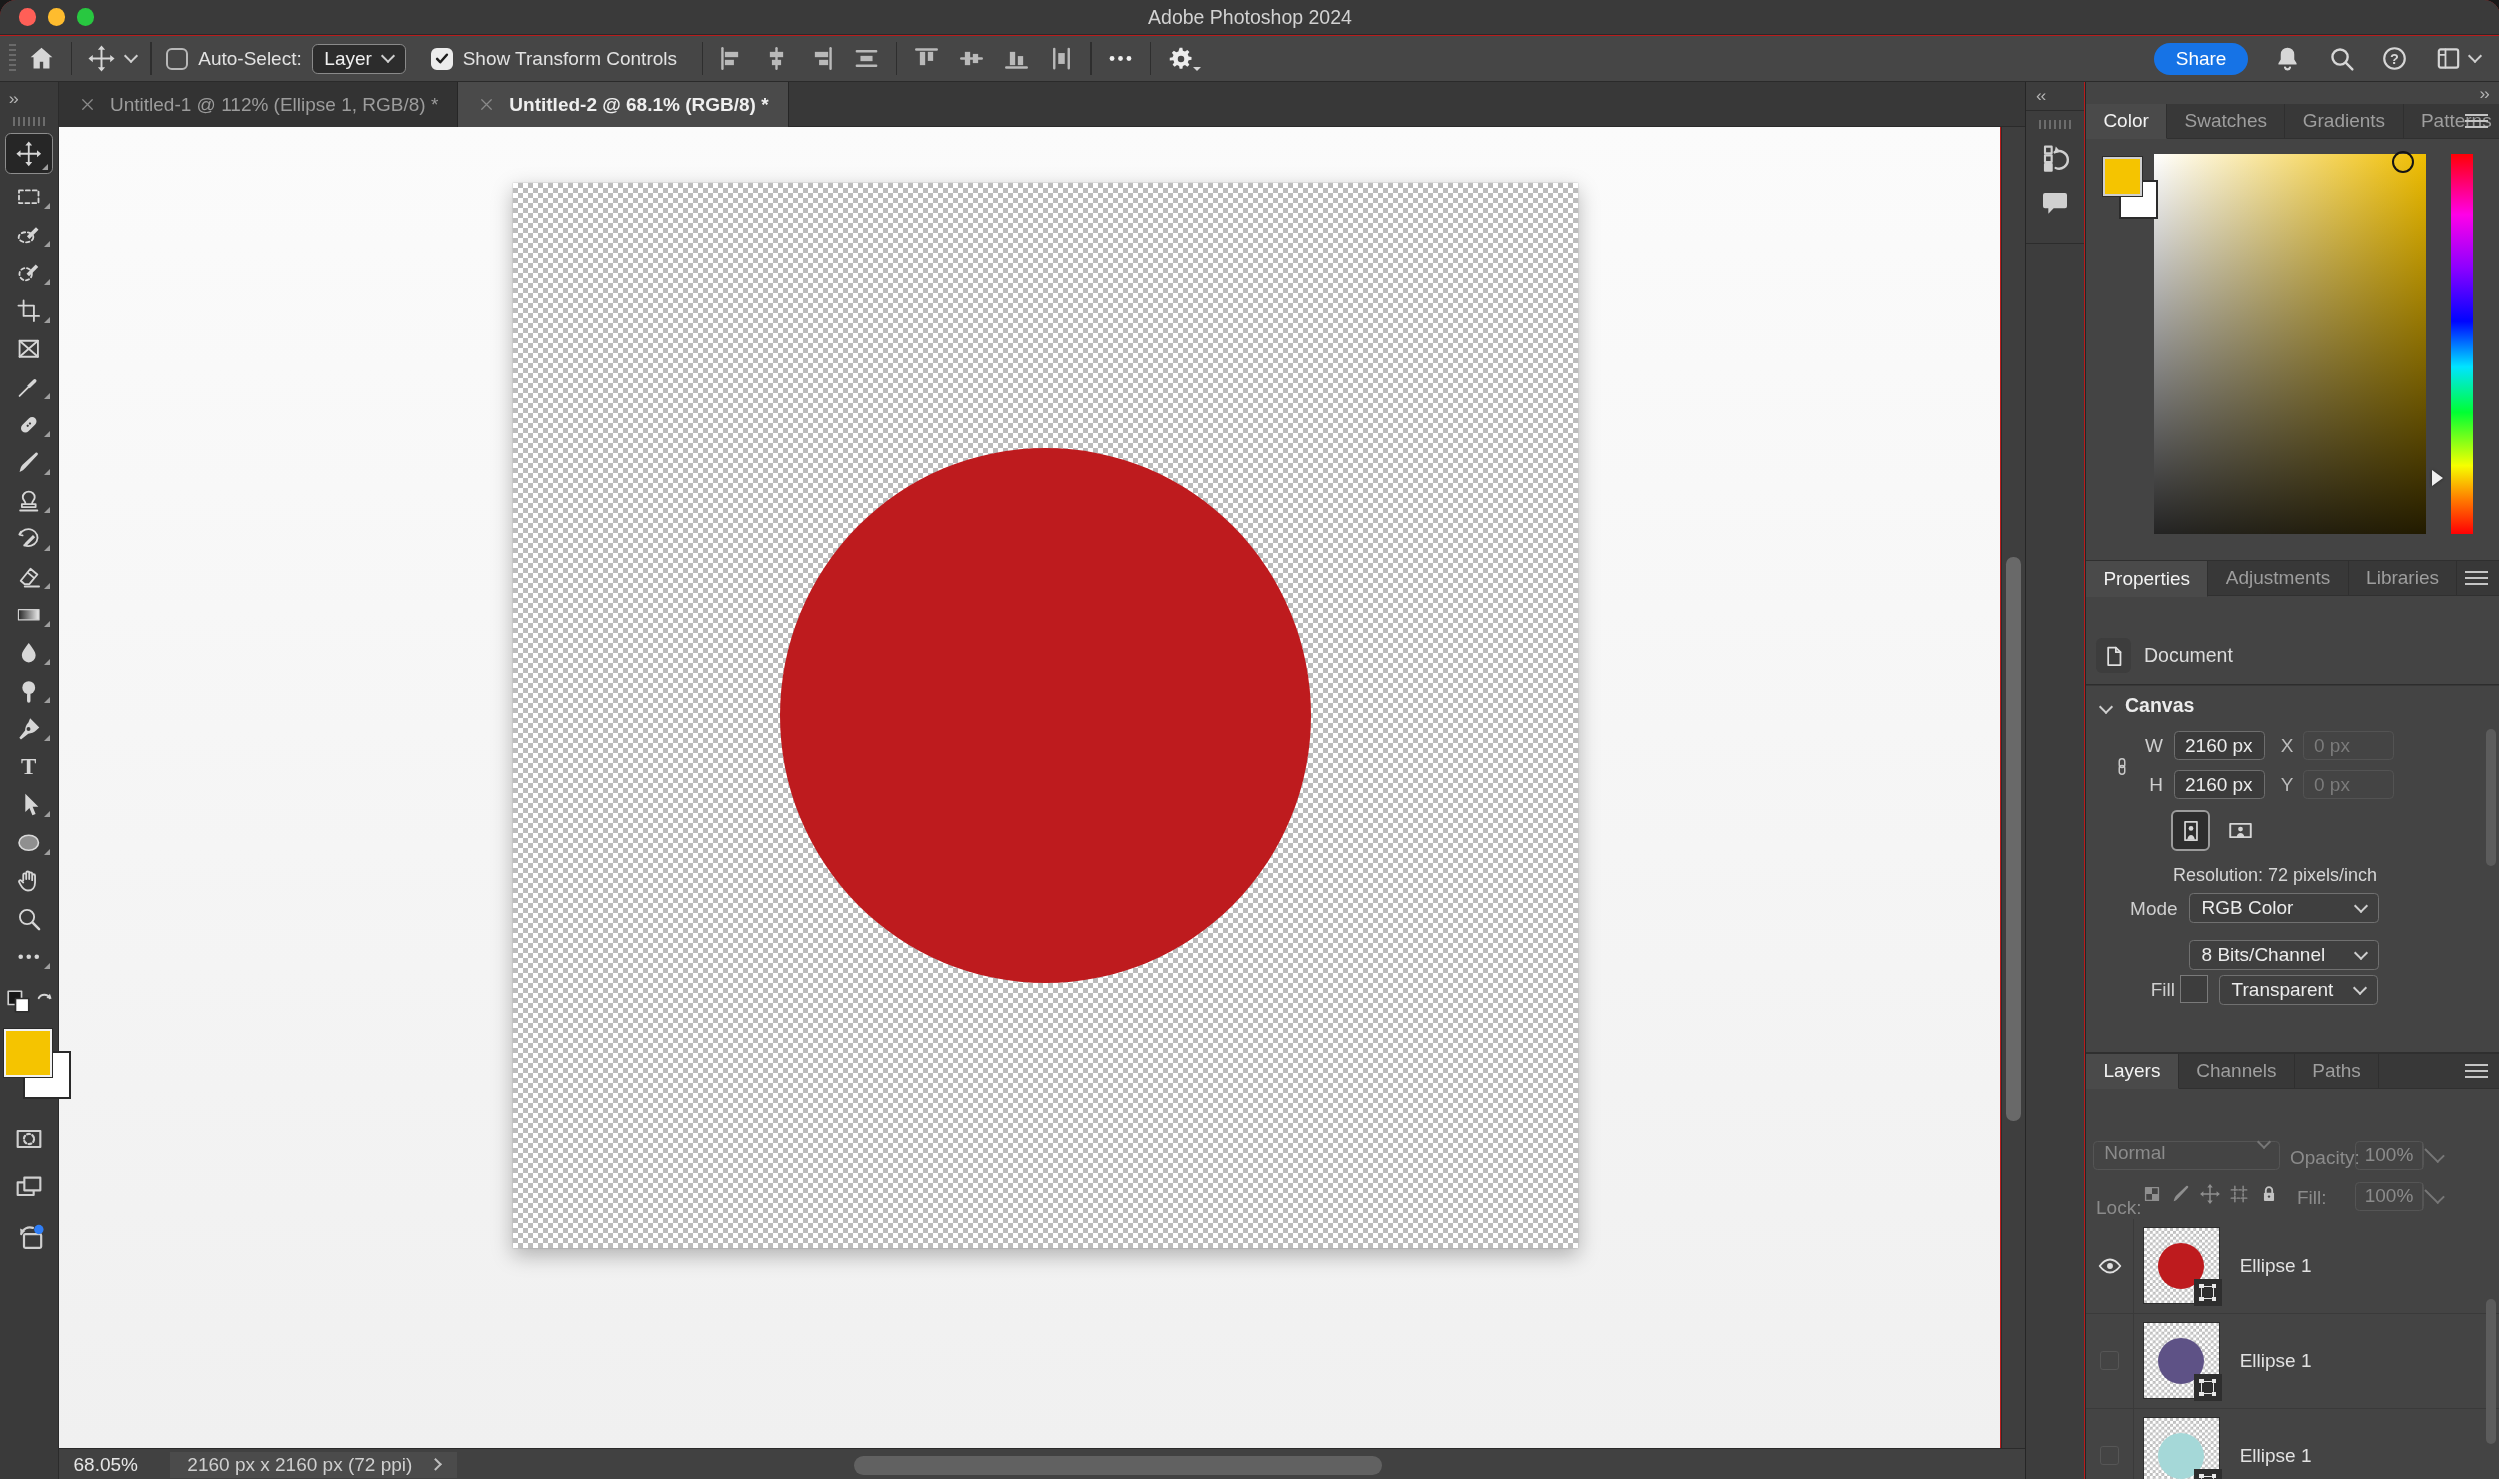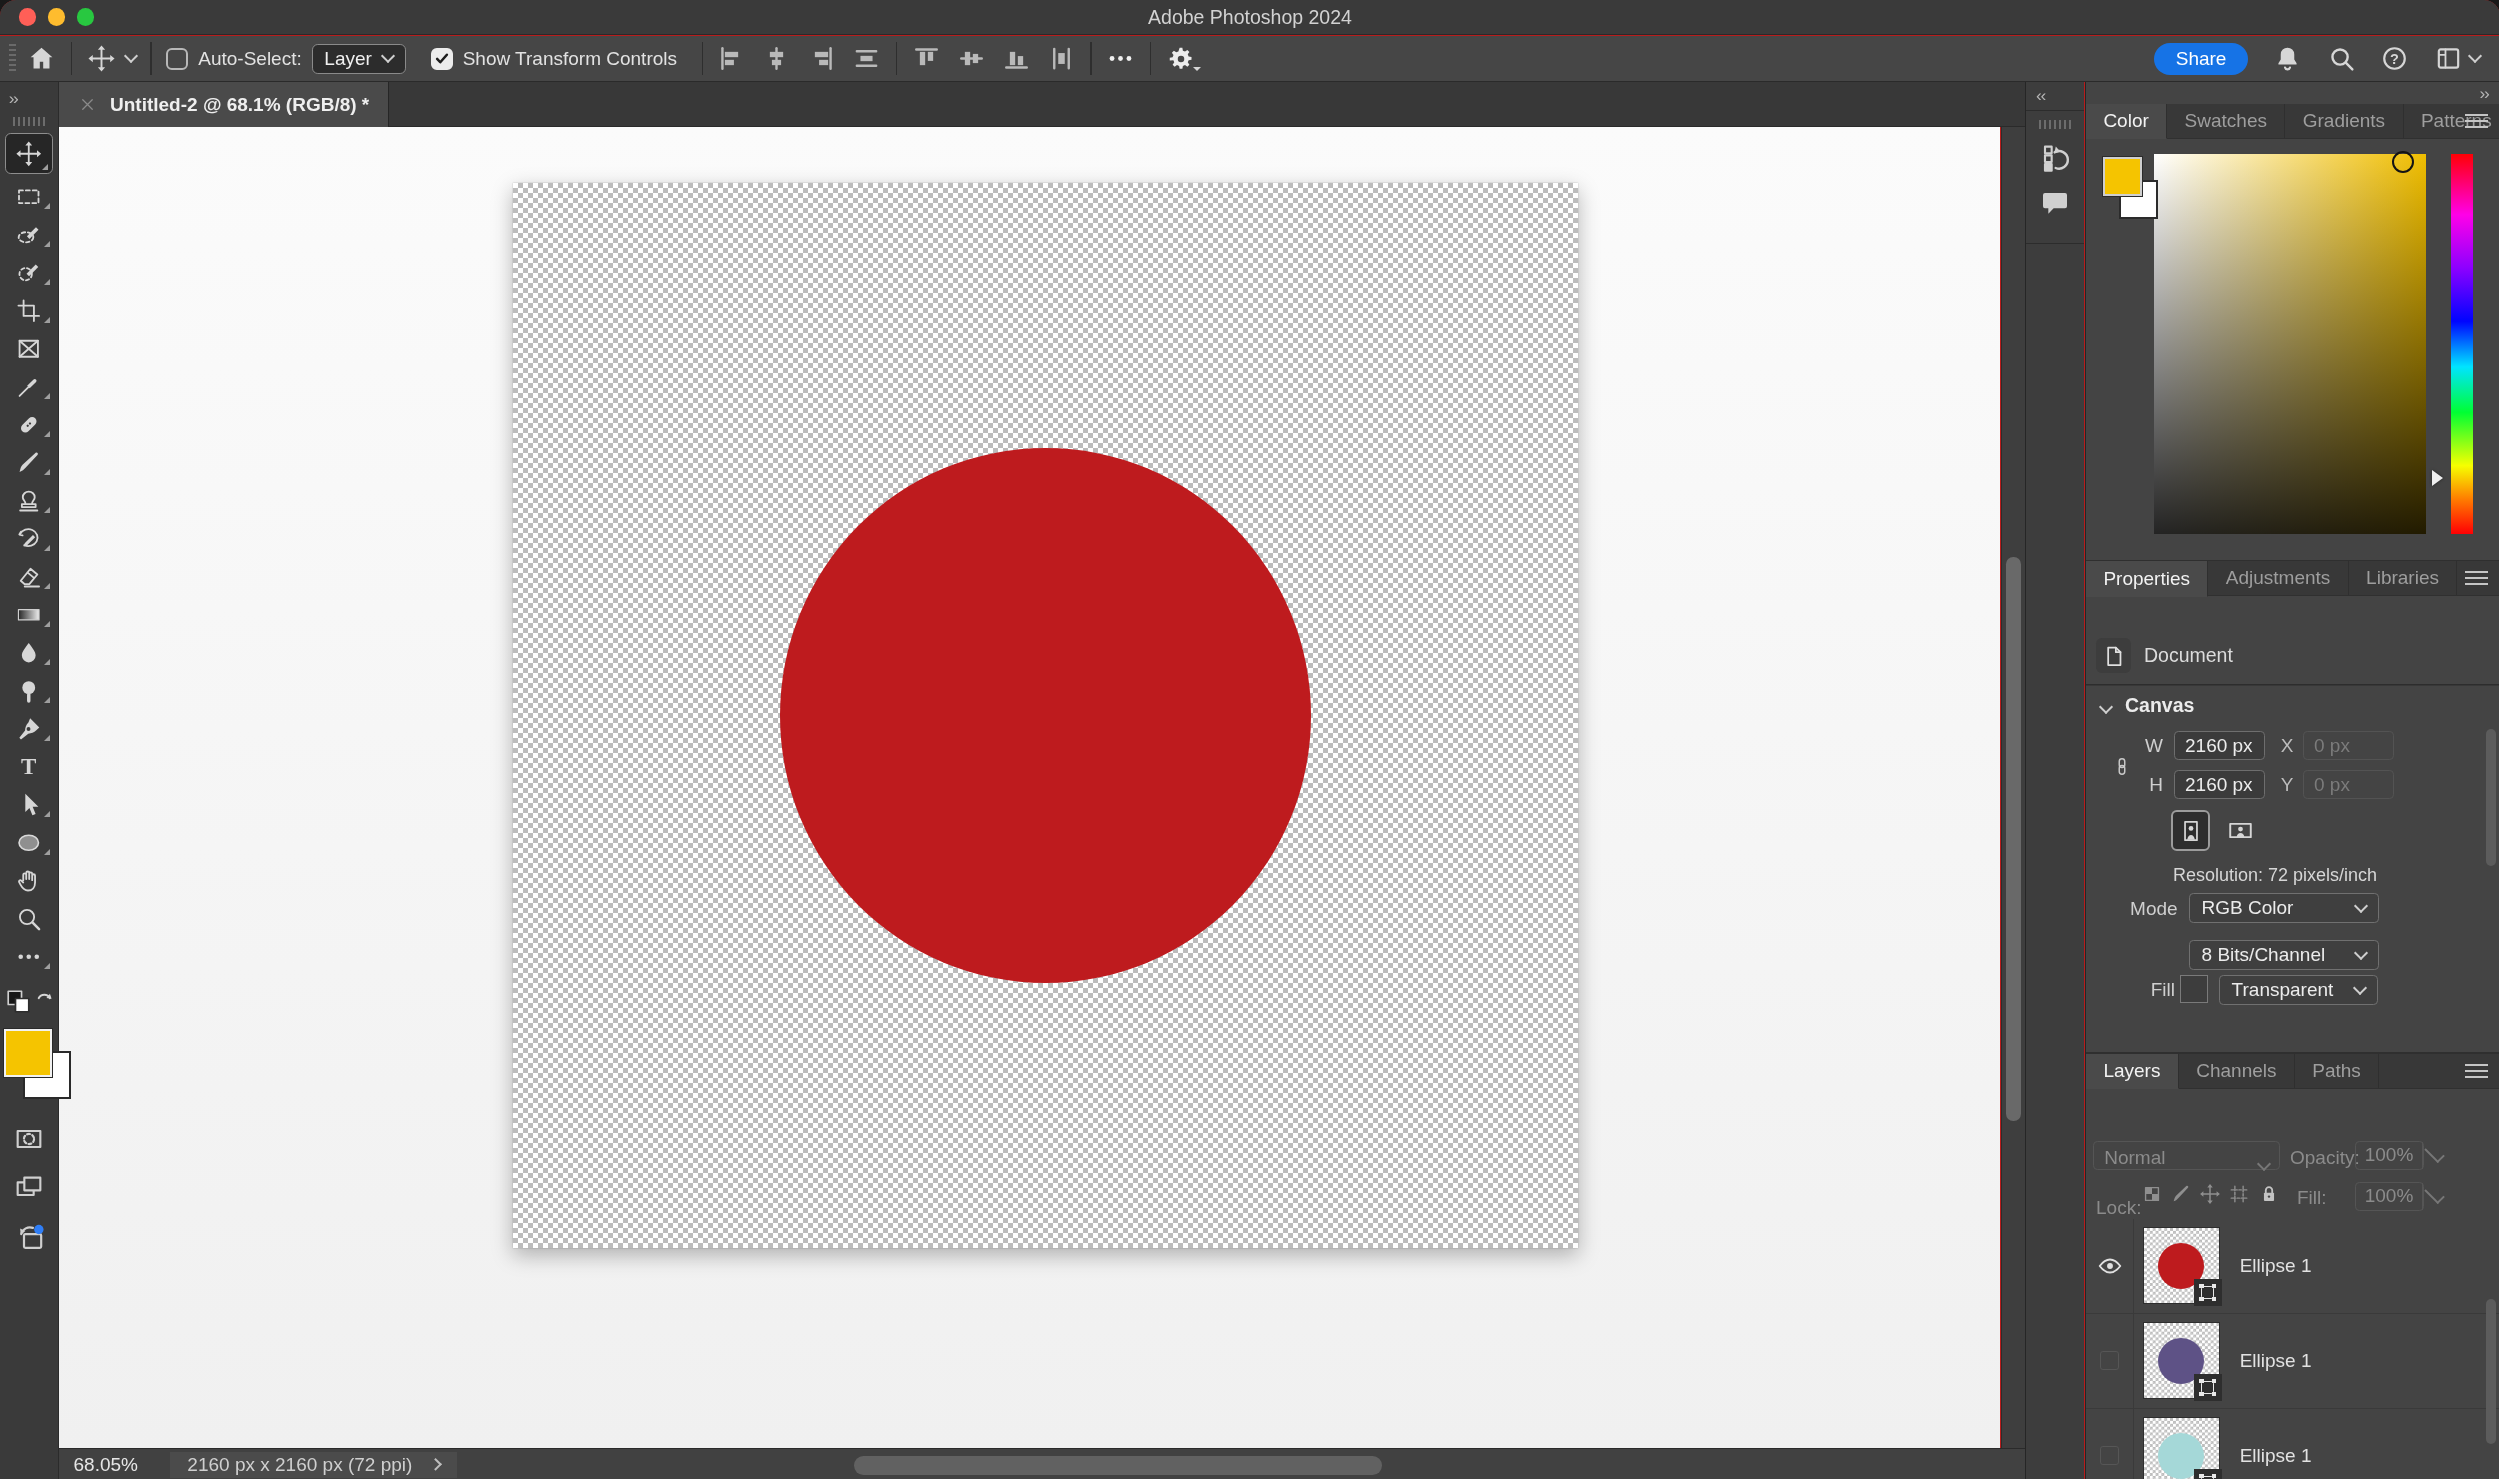--- a/index.html
+++ b/index.html
@@ -99,21 +99,21 @@
 .linkico{position:absolute;left:24.6px;top:145px;width:22px;height:51px;color:#c9c9c9}
 .orient{position:absolute;display:flex;align-items:center;justify-content:center}
 .orient.act{background:#2e2e2e;border:2.2px solid #9c9c9c;border-radius:5.8px}
 #resolution{position:absolute;left:87px;top:269px;font-size:18px;color:#d6d6d6}
 .dd{position:absolute;display:flex;align-items:center;height:30px;background:#3f3f3f;border:1.4px solid #707070;border-radius:4.3px;font-size:19px;color:#ececec;padding:0 11.6px}
 .dd .chev{margin-left:auto}
 .fillswatch{position:absolute;left:94px;top:379px;width:27.5px;height:27.5px;background:#3d3d3d;border:1.4px solid #7a7a7a}
 .pscroll{position:absolute;right:4.3px;width:10px;border-radius:5px;background:#5c5c5c}
 
 #layersp{position:relative;height:460px}
-.dis-dd{position:absolute;display:flex;align-items:flex-end;height:29px;background:transparent;border:1.4px solid #555;border-radius:4.3px;font-size:19px;color:#8b8b8b;padding:0 10px}
+.dis-dd{position:absolute;display:flex;align-items:flex-start;height:29px;background:transparent;border:1.4px solid #555;border-radius:4.3px;font-size:19px;color:#8b8b8b;padding:0 10px}
 .dis-dd .chev{border-color:#777;margin-left:auto}
 .dlabel{position:absolute;font-size:19px;color:#8b8b8b}
 .valfield{position:absolute;display:flex;align-items:center;height:29px;border:1.4px solid #555;border-radius:4.3px;font-size:19px;color:#8b8b8b}
 .valfield span{padding:0 8.7px}
 .valfield .vchev{width:24.6px;align-self:stretch;border-left:1.4px solid #555;display:flex;align-items:center;justify-content:center}
 .lockico{position:absolute;width:22px;height:22px;color:#8f8f8f}
 #lrows{position:absolute;left:0;top:130px;width:100%}
 .lrow{position:relative;height:95px;border-bottom:1.4px solid #3a3a3a;display:flex;align-items:center}
 .eyecell{width:48px;height:100%;border-right:1.4px solid #3a3a3a;display:flex;align-items:center;justify-content:center}
 .eyecell .ico{width:26px;height:26px;color:#e0e0e0}
@@ -509,20 +509,28 @@
         <svg viewBox="0 0 24 24">
           <path d="M6 9.5A6.5 6.5 0 0 1 14.5 5" stroke-width="1.6"></path>
           <path fill="currentColor" stroke="none" d="M5.2 5.4l.4 4.6 3.4-2.8z"></path>
           <rect x="8" y="9.5" width="12.5" height="10" rx="1" stroke-width="1.6"></rect>
           <circle cx="18.8" cy="6.2" r="3.4" fill="#2f7ef7" stroke="none"></circle>
         </svg>
       </span>
   </div>
 
   <div id="tabbar" class="abs">
+      <div class="dtab">
+        <span class="ico xico">
+          <svg viewBox="0 0 24 24">
+            <path d="M6 6l12 12M18 6L6 18"></path>
+          </svg>
+        </span>
+        <span>Untitled-1 @ 112% (Ellipse 1, RGB/8) *</span>
+      </div>
       <div class="dtab act">
         <span class="ico xico">
           <svg viewBox="0 0 24 24">
             <path d="M6 6l12 12M18 6L6 18"></path>
           </svg>
         </span>
         <span>Untitled-2 @ 68.1% (RGB/8) *</span>
       </div>
     </div>
 

